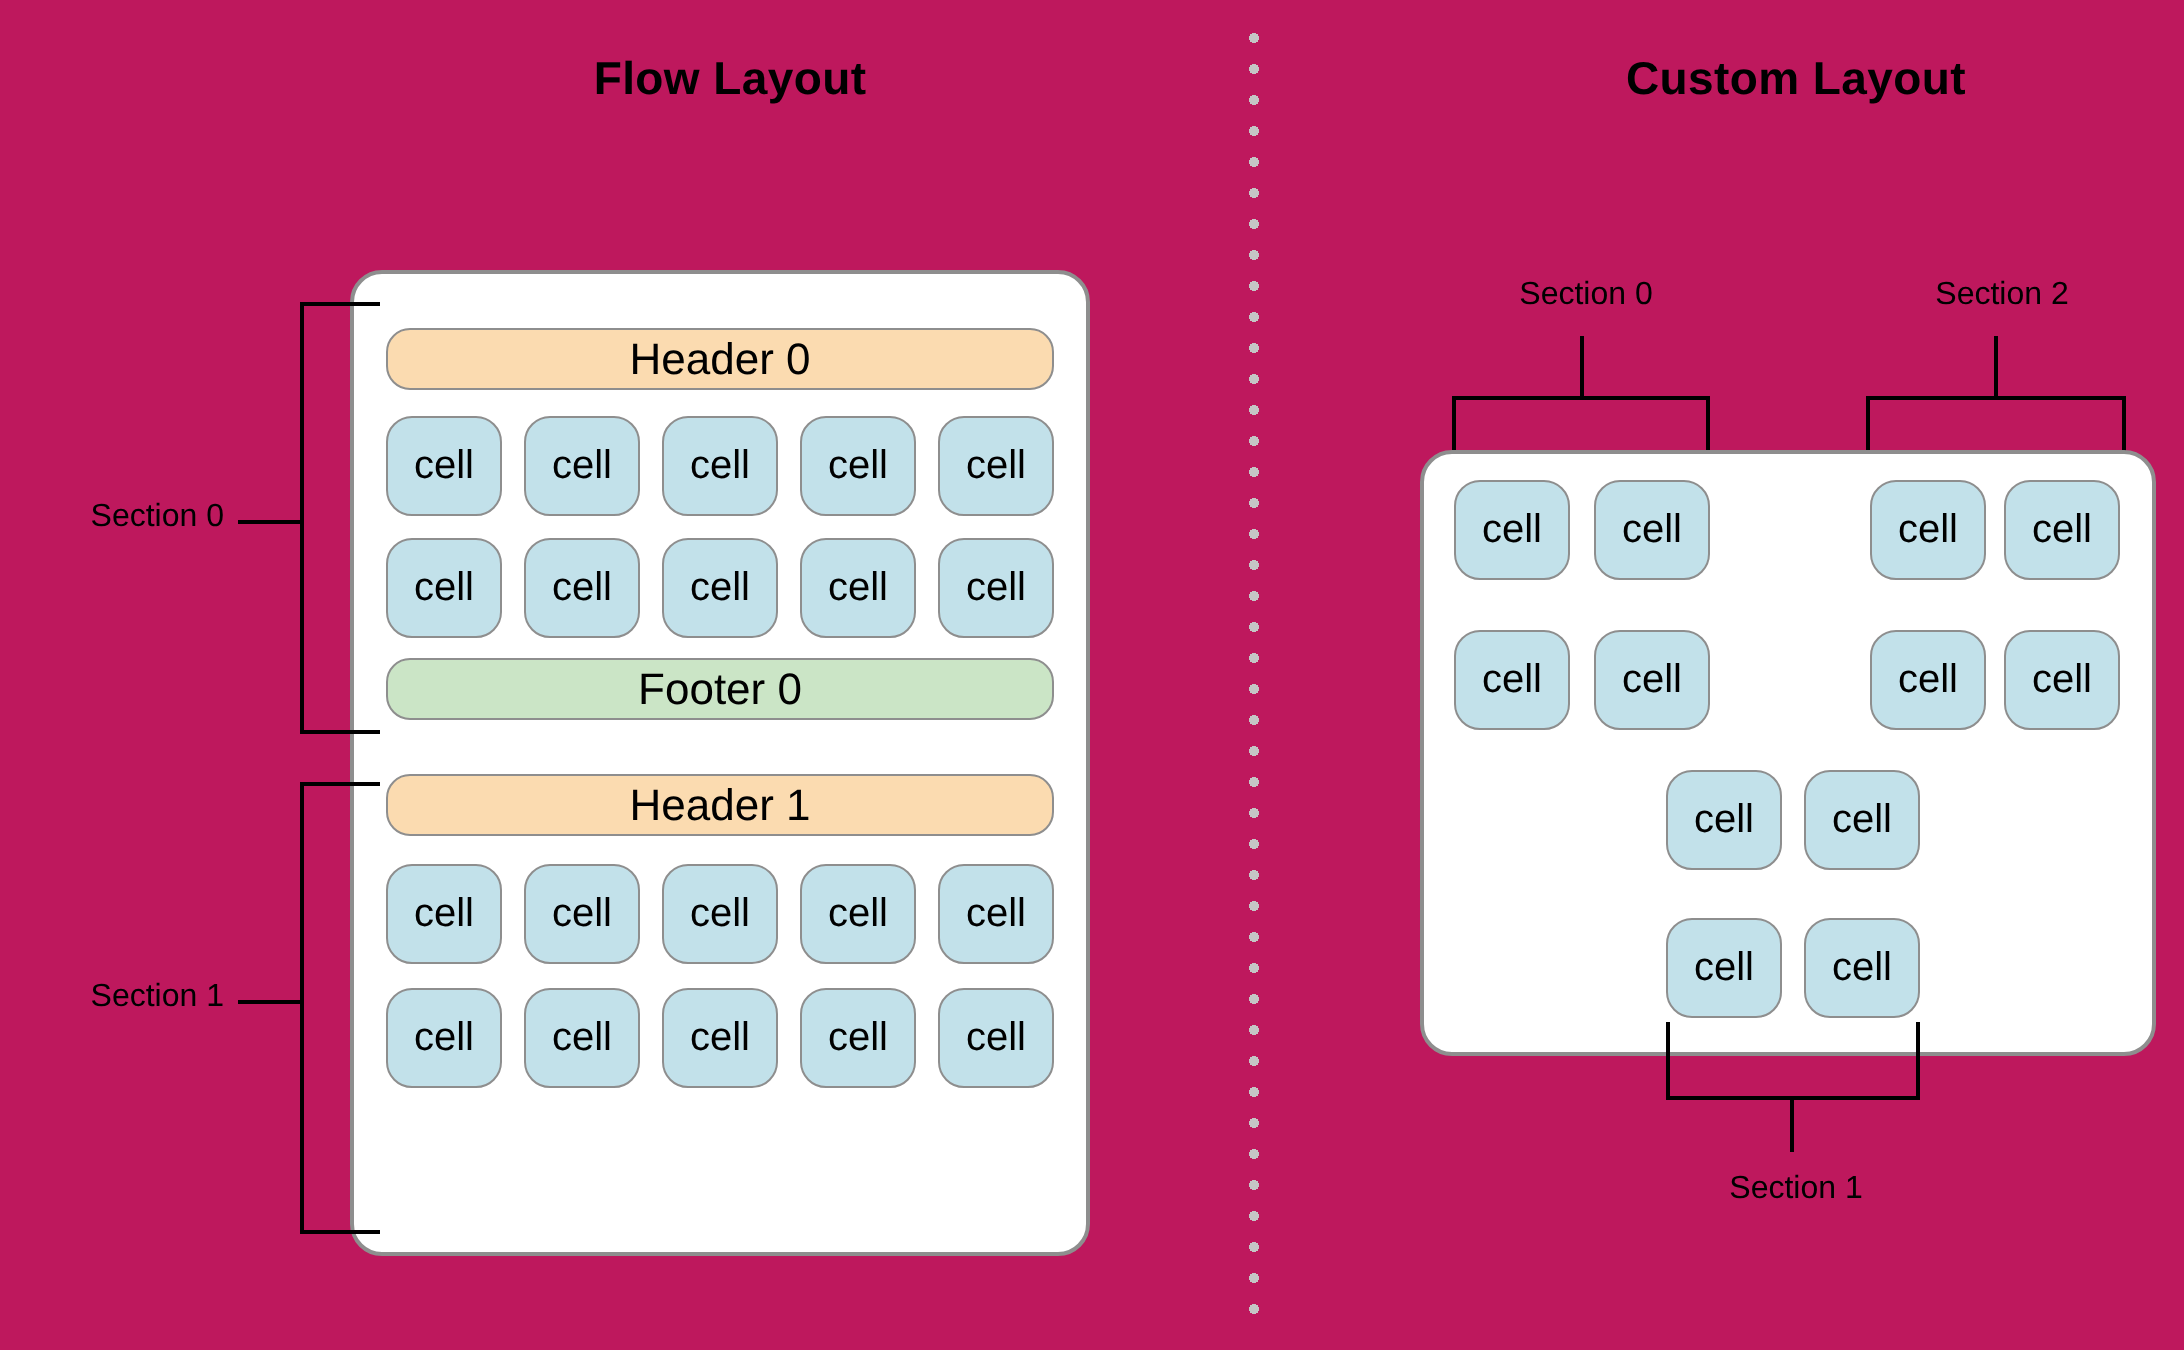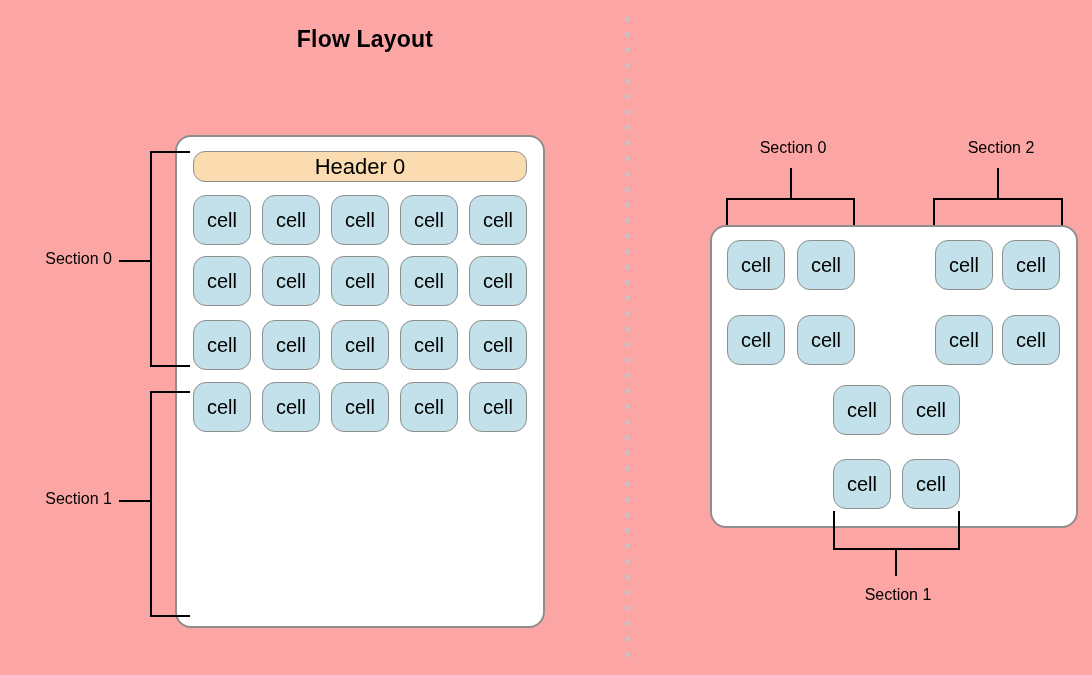--- a/index.html
+++ b/index.html
@@ -1,32 +1,32 @@
 <!DOCTYPE html>
 <html style="--header-fill: #FBDBB0; --cell-fill: #C2E1EA; --footer-fill: #CBE5C6; --box-border: #8E8E8E; --bracket-line: #000000; --divider-dot: #C5C5C5;"><head>
 <meta charset="utf-8">
 <style>
   html,body{margin:0;padding:0;background:#fff;}
   .stage{
-    position:relative;width:1092px;height:675px;background:#fca5a5;overflow:hidden;
+    position:relative;width:1092px;height:675px;background:#be185d;overflow:hidden;
     font-family:"Liberation Sans","DejaVu Sans",sans-serif;color:#000;
   }
   .title{
     position:absolute;transform:translateX(-50%);font-size:23px;font-weight:bold;
     white-space:nowrap;letter-spacing:0.2px;
   }
   .flow-title{left:365px;top:26px;}
   .custom-title{left:898px;top:26px;}
 
   
   .container{
     position:absolute;box-sizing:border-box;background:#fff;
     border:2px solid var(--box-border,#8E8E8E);border-radius:16px;
   }
-  .flow-container{left:175px;top:135px;width:370px;height:493px;padding:14px 16px;}
+  .flow-container{left:175px;top:135px;width:370px;height:493px;padding:27px 16px;}
   .custom-container{left:710px;top:225px;width:368px;height:303px;}
 
   
   .sec-bar{
     box-sizing:border-box;height:31px;border:1.5px solid var(--box-border,#8E8E8E);
     border-radius:12px;display:flex;align-items:center;justify-content:center;
     font-size:22px;
   }
   .sec-header{background:var(--header-fill,#FBDBB0);}
   .sec-footer{background:var(--footer-fill,#CBE5C6);}
@@ -103,21 +103,23 @@
         <div class="cell">cell</div>
         <div class="cell">cell</div>
       </div>
     <div class="cell-row mt11">
       <div class="cell">cell</div>
     <div class="cell">cell</div>
         <div class="cell">cell</div>
         <div class="cell">cell</div>
         <div class="cell">cell</div>
       </div>
+    <div class="sec-bar sec-footer mt10">Footer 0</div>
 
+    <div class="sec-bar sec-header mt27">Header 1</div>
     <div class="cell-row mt14">
       <div class="cell">cell</div>
     <div class="cell">cell</div>
         <div class="cell">cell</div>
         <div class="cell">cell</div>
         <div class="cell">cell</div>
       </div>
     <div class="cell-row mt12">
       <div class="cell">cell</div>
     <div class="cell">cell</div>
@@ -130,20 +132,21 @@
   <div class="side-label right-align lab-flow-s0">Section 0</div>
   <div class="hline conn-flow-s0"></div>
   <div class="bracket open-right brk-flow-s0"></div>
 
   <div class="side-label right-align lab-flow-s1">Section 1</div>
   <div class="hline conn-flow-s1"></div>
   <div class="bracket open-right brk-flow-s1"></div>
 
   <div class="divider"></div>
 
+  <div class="title custom-title centered">Custom Layout</div>
 
   <div class="side-label centered lab-cust-s0">Section 0</div>
   <div class="vline stem-cust-s0"></div>
   <div class="bracket open-bottom brk-cust-s0"></div>
 
   <div class="side-label centered lab-cust-s2">Section 2</div>
   <div class="vline stem-cust-s2"></div>
   <div class="bracket open-bottom brk-cust-s2"></div>
 
   <div class="container custom-container"></div>

